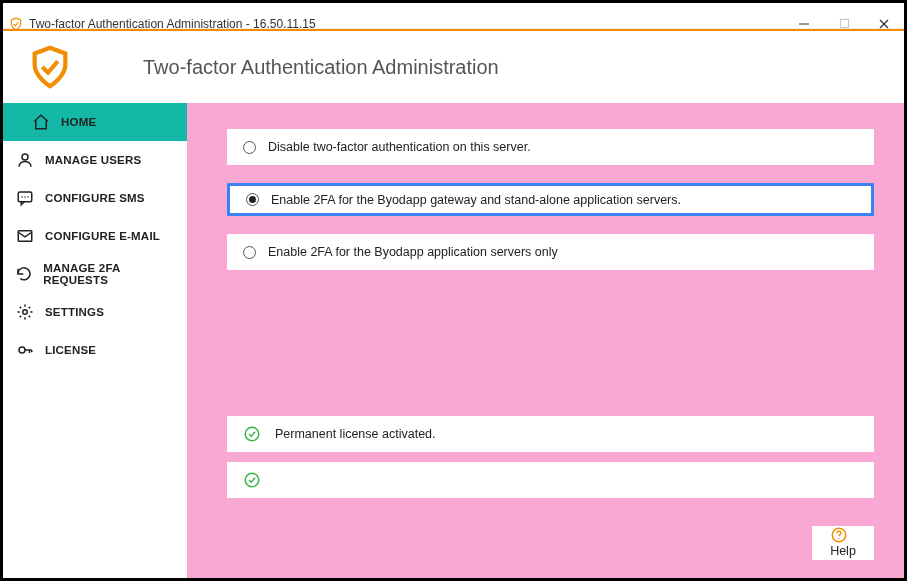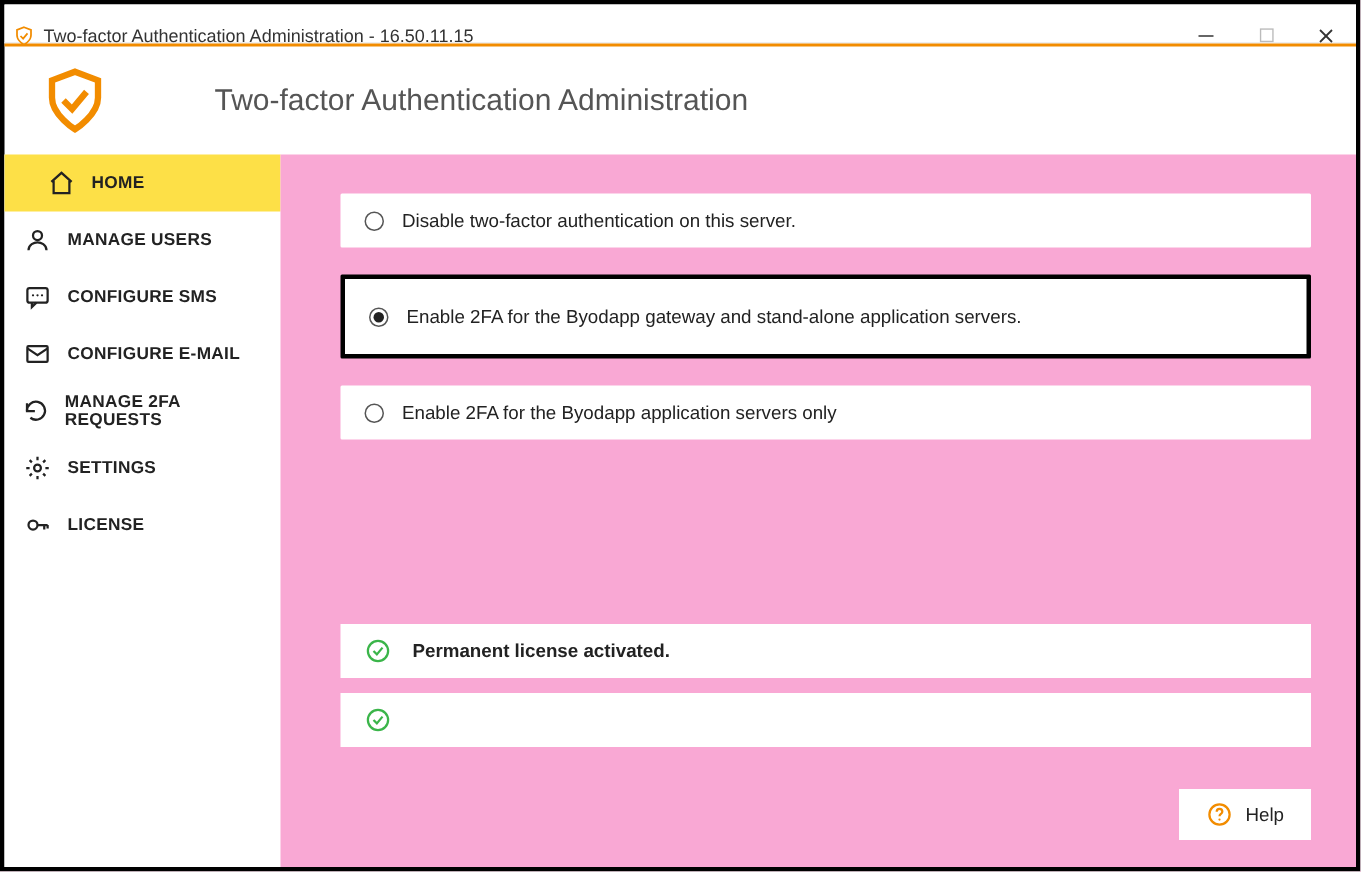--- a/index.html
+++ b/index.html
@@ -11,32 +11,32 @@
   .window-controls { display: flex; height: 100%; }
   .window-controls .ctrl { width: 40px; display: flex; align-items: center; justify-content: center; font-size: 13px; color: #444; }
   .window-controls .ctrl.max { color: #bbb; }
   .accent-bar { height: 2px; background: #f28c00; }
   .header { display: flex; align-items: center; height: 72px; padding-left: 24px; }
   .header .logo { width: 46px; height: 46px; margin-right: 70px; display:flex; align-items:center; justify-content:center; }
   .header .page-title { font-size: 20px; color: #555; font-weight: 400; }
   .body { display: flex; height: calc(100% - 26px - 2px - 72px); }
   .sidebar { width: 184px; background: #fff; }
   .sidebar .nav-item { display: flex; align-items: center; height: 38px; padding: 0 12px; font-size: 11.5px; font-weight: 700; letter-spacing: .2px; color: #222; cursor: pointer; }
-  .sidebar .nav-item.active { background: #fde047; padding-left: 28px; }
+  .sidebar .nav-item.active { background: #14b8a6; padding-left: 28px; }
   .sidebar .nav-item .nav-icon { width: 20px; height: 20px; margin-right: 10px; display:flex; align-items:center; justify-content:center; }
   .content { flex: 1; background: #f9a8d4; position: relative; padding: 26px 30px 0 40px; }
   .option-card { background: #fff; border-radius: 1px; height: 36px; display: flex; align-items: center; padding: 0 16px; margin-bottom: 18px; font-size: 12.5px; color: #222; }
-  .option-card.highlight { border: 3px solid #000000; height: 56px; }
+  .option-card.highlight { border: 3px solid #3b82f6; height: 33px; }
   .radio { width: 13px; height: 13px; border: 1.5px solid #555; border-radius: 50%; margin-right: 12px; display: inline-flex; align-items: center; justify-content: center; }
   .radio.checked::after { content: ""; width: 7px; height: 7px; background: #222; border-radius: 50%; display: block; }
   .status-card { background: #fff; height: 36px; display: flex; align-items: center; padding: 0 16px; margin-bottom: 10px; font-size: 12.5px; color: #222; }
   .status-icon { width: 18px; height: 18px; margin-right: 14px; display:flex; align-items:center; justify-content:center; }
-  .help-btn { position: absolute; right: 30px; bottom: 18px; background: #fff; height: 34px; padding: 0 18px; display: flex; align-items: center; font-size: 12.5px; color: #222; border: none; cursor: pointer; }
+  .help-btn { position: absolute; right: 30px; bottom: 18px; background: #fff; height: 34px; padding: 0 18px; display: flex; align-items: center; font-size: 12.5px; color: #222; border: none; cursor: pointer; flex-direction: column; }
   .help-btn .help-icon { margin-right: 8px; display:flex; align-items:center; justify-content:center; }
-  .status-block { position: absolute; left: 40px; right: 30px; bottom: 70px; font-weight: bold; }
+  .status-block { position: absolute; left: 40px; right: 30px; bottom: 70px; }
 </style>
 </head>
 <body>
 
 <div class="outer-border">
   <div class="titlebar">
     <span class="app-icon">
       <svg viewBox="0 0 24 24" width="14" height="14">
           <path fill="none" stroke="#f28c00" stroke-width="2" d="M12 2 L20 5 V11 C20 17 12 22 12 22 C12 22 4 17 4 11 V5 Z"></path>
           <path fill="none" stroke="#f28c00" stroke-width="2" d="M8 12 L11 15 L16 9"></path>

